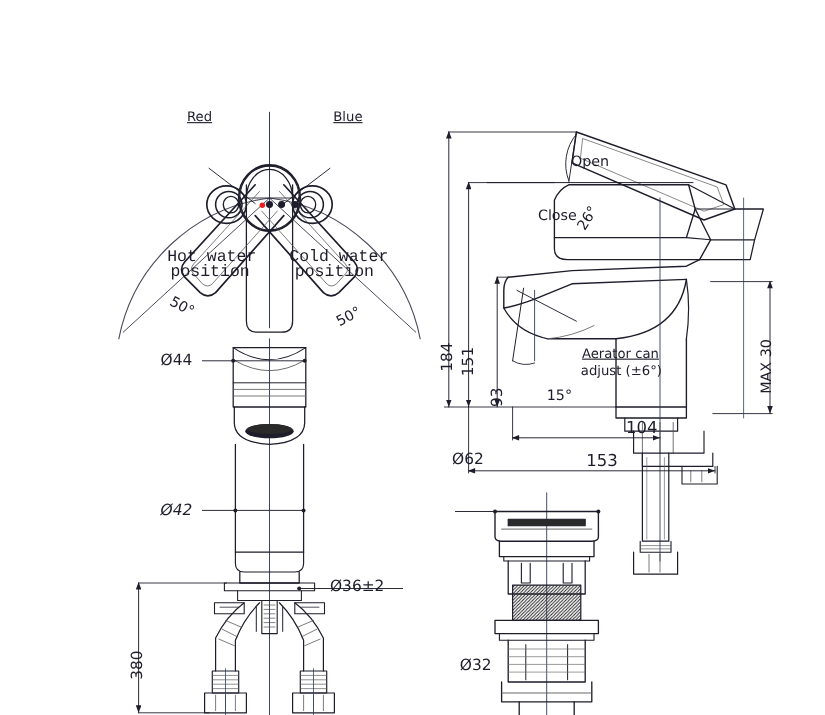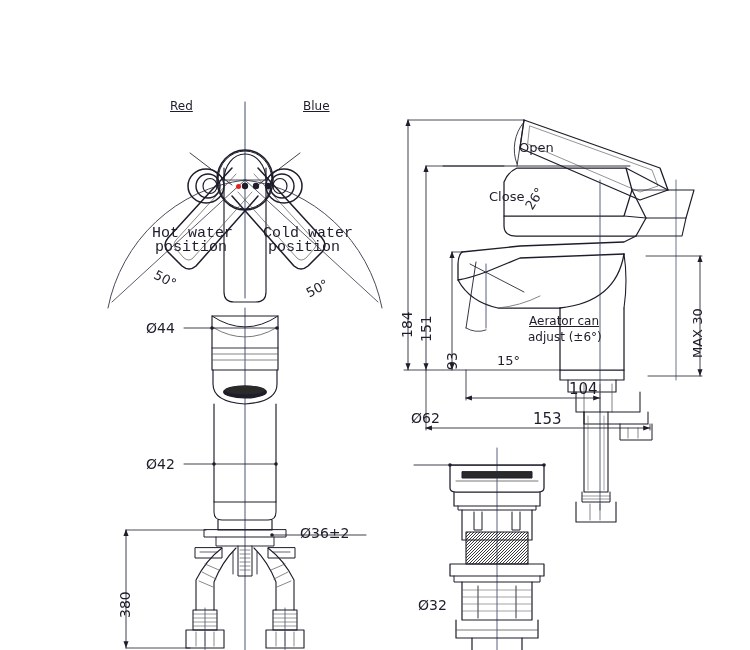--- a/index.html
+++ b/index.html
@@ -318,21 +318,21 @@
     <span class="lbl s115 ctr" style="left:152px;top:186px;width:78px;">Hot water</span>
     <span class="lbl s115 ctr" style="left:152px;top:200px;width:78px;">position</span>
 
     <span class="lbl s115 ctr" style="left:263px;top:186px;width:82px;">Cold water</span>
     <span class="lbl s115 ctr" style="left:263px;top:200px;width:82px;">position</span>
 
     <span class="lbl s13 rotC" style="left:158px;top:228px;">50°</span>
     <span class="lbl s13 rotB" style="left:304px;top:248px;">50°</span>
 
     <span class="lbl s14" style="left:146px;top:281px;">Ø44</span>
-    <span class="lbl s14" style="left:146px;top:417px;">Ø42</span>
+    <span class="lbl s14" style="left:146px;top:417px;font-style:italic;">Ø42</span>
     <span class="lbl s14" style="left:300px;top:486px;">Ø36±2</span>
     <span class="lbl s14 rot90" style="left:118px;top:578px;">380</span>
 
     <span class="lbl s13" style="left:519px;top:101px;">Open</span>
     <span class="lbl s13" style="left:489px;top:150px;">Close</span>
     <span class="lbl s13 rotA" style="left:523px;top:165px;">26°</span>
 
     <span class="lbl s14 rot90" style="left:400px;top:298px;">184</span>
     <span class="lbl s14 rot90" style="left:419px;top:302px;">151</span>
     <span class="lbl s14 rot90" style="left:445px;top:330px;">93</span>

